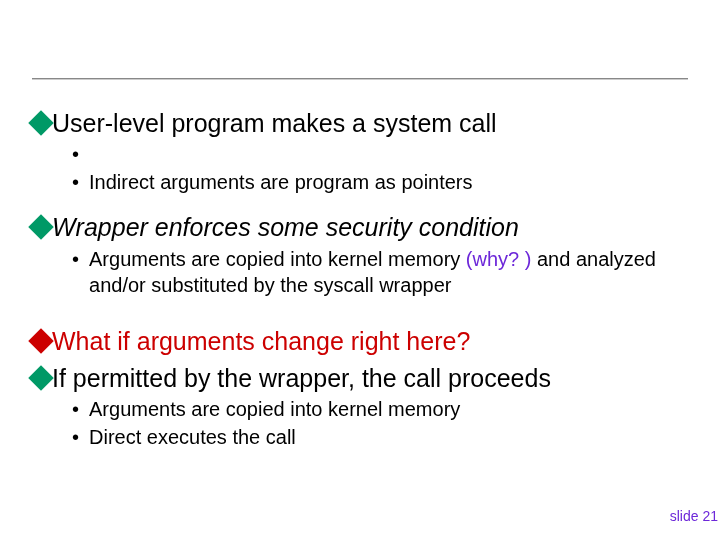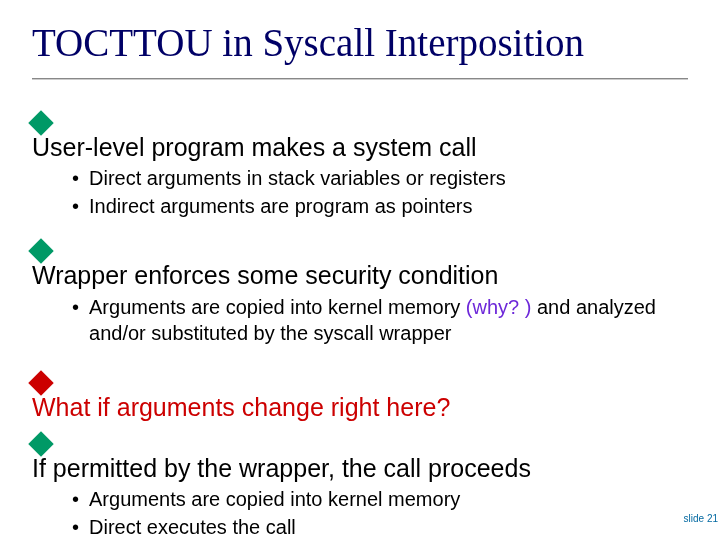--- a/index.html
+++ b/index.html
@@ -41,21 +41,20 @@
     position: absolute;
     top: 100px;
     left: 32px;
     width: 660px;
   }
   .l1 {
     display: flex;
     align-items: flex-start;
     margin-top: 8px;
     margin-bottom: 2px;
-    flex-direction: column;
   }
   .l1 .bullet {
     flex: 0 0 auto;
     width: 18px;
     height: 18px;
     margin-top: 6px;
     margin-right: 2px;
     transform: rotate(45deg);
   }
   .l1 .bullet.green { background: #009966; }
@@ -83,57 +82,55 @@
   .l2 .text {
     font-size: 20px;
     color: #000;
     line-height: 1.3;
   }
   .l2 .text .red { color: #6d28d9; }
   .footer {
     position: absolute;
     bottom: 16px;
     right: 2px;
-    font-size: 10px;
-    color: #0369a1;
+    font-size: 14px;
+    color: #6d28d9;
     font-family: Arial, sans-serif;
   }
 </style>
 </head>
 <body>
 
 <div class="slide">
-  <div class="title">TOCTTOU in Syscall Interposition</div>
   <div class="hr"></div>
 
   <div class="body">
 
     <div class="l1">
       <div class="bullet green"></div>
       <div class="text">User-level program makes a system call</div>
     </div>
     <div class="l2">
       <div class="dot">•</div>
-      <div class="text">Direct arguments in stack variables or registers</div>
     </div>
     <div class="l2">
       <div class="dot">•</div>
       <div class="text">Indirect arguments are program as pointers</div>
     </div>
 
-    <div class="l1" style="margin-top:17px;">
+    <div class="l1" style="margin-top:17px;font-style:italic;">
       <div class="bullet green"></div>
       <div class="text">Wrapper enforces some security condition</div>
     </div>
     <div class="l2">
       <div class="dot">•</div>
       <div class="text"><span>Arguments are copied into kernel memory </span><span class="red">(why? )</span><span> and analyzed and/or substituted by the syscall wrapper</span></div>
     </div>
 
-    <div class="l1" style="margin-top:22px;">
+    <div class="l1" style="margin-top:28px;">
       <div class="bullet red"></div>
       <div class="text"><span class="em">What if arguments change right here?</span></div>
     </div>
 
     <div class="l1" style="margin-top:6px;">
       <div class="bullet green"></div>
       <div class="text">If permitted by the wrapper, the call proceeds</div>
     </div>
     <div class="l2">
       <div class="dot">•</div>

